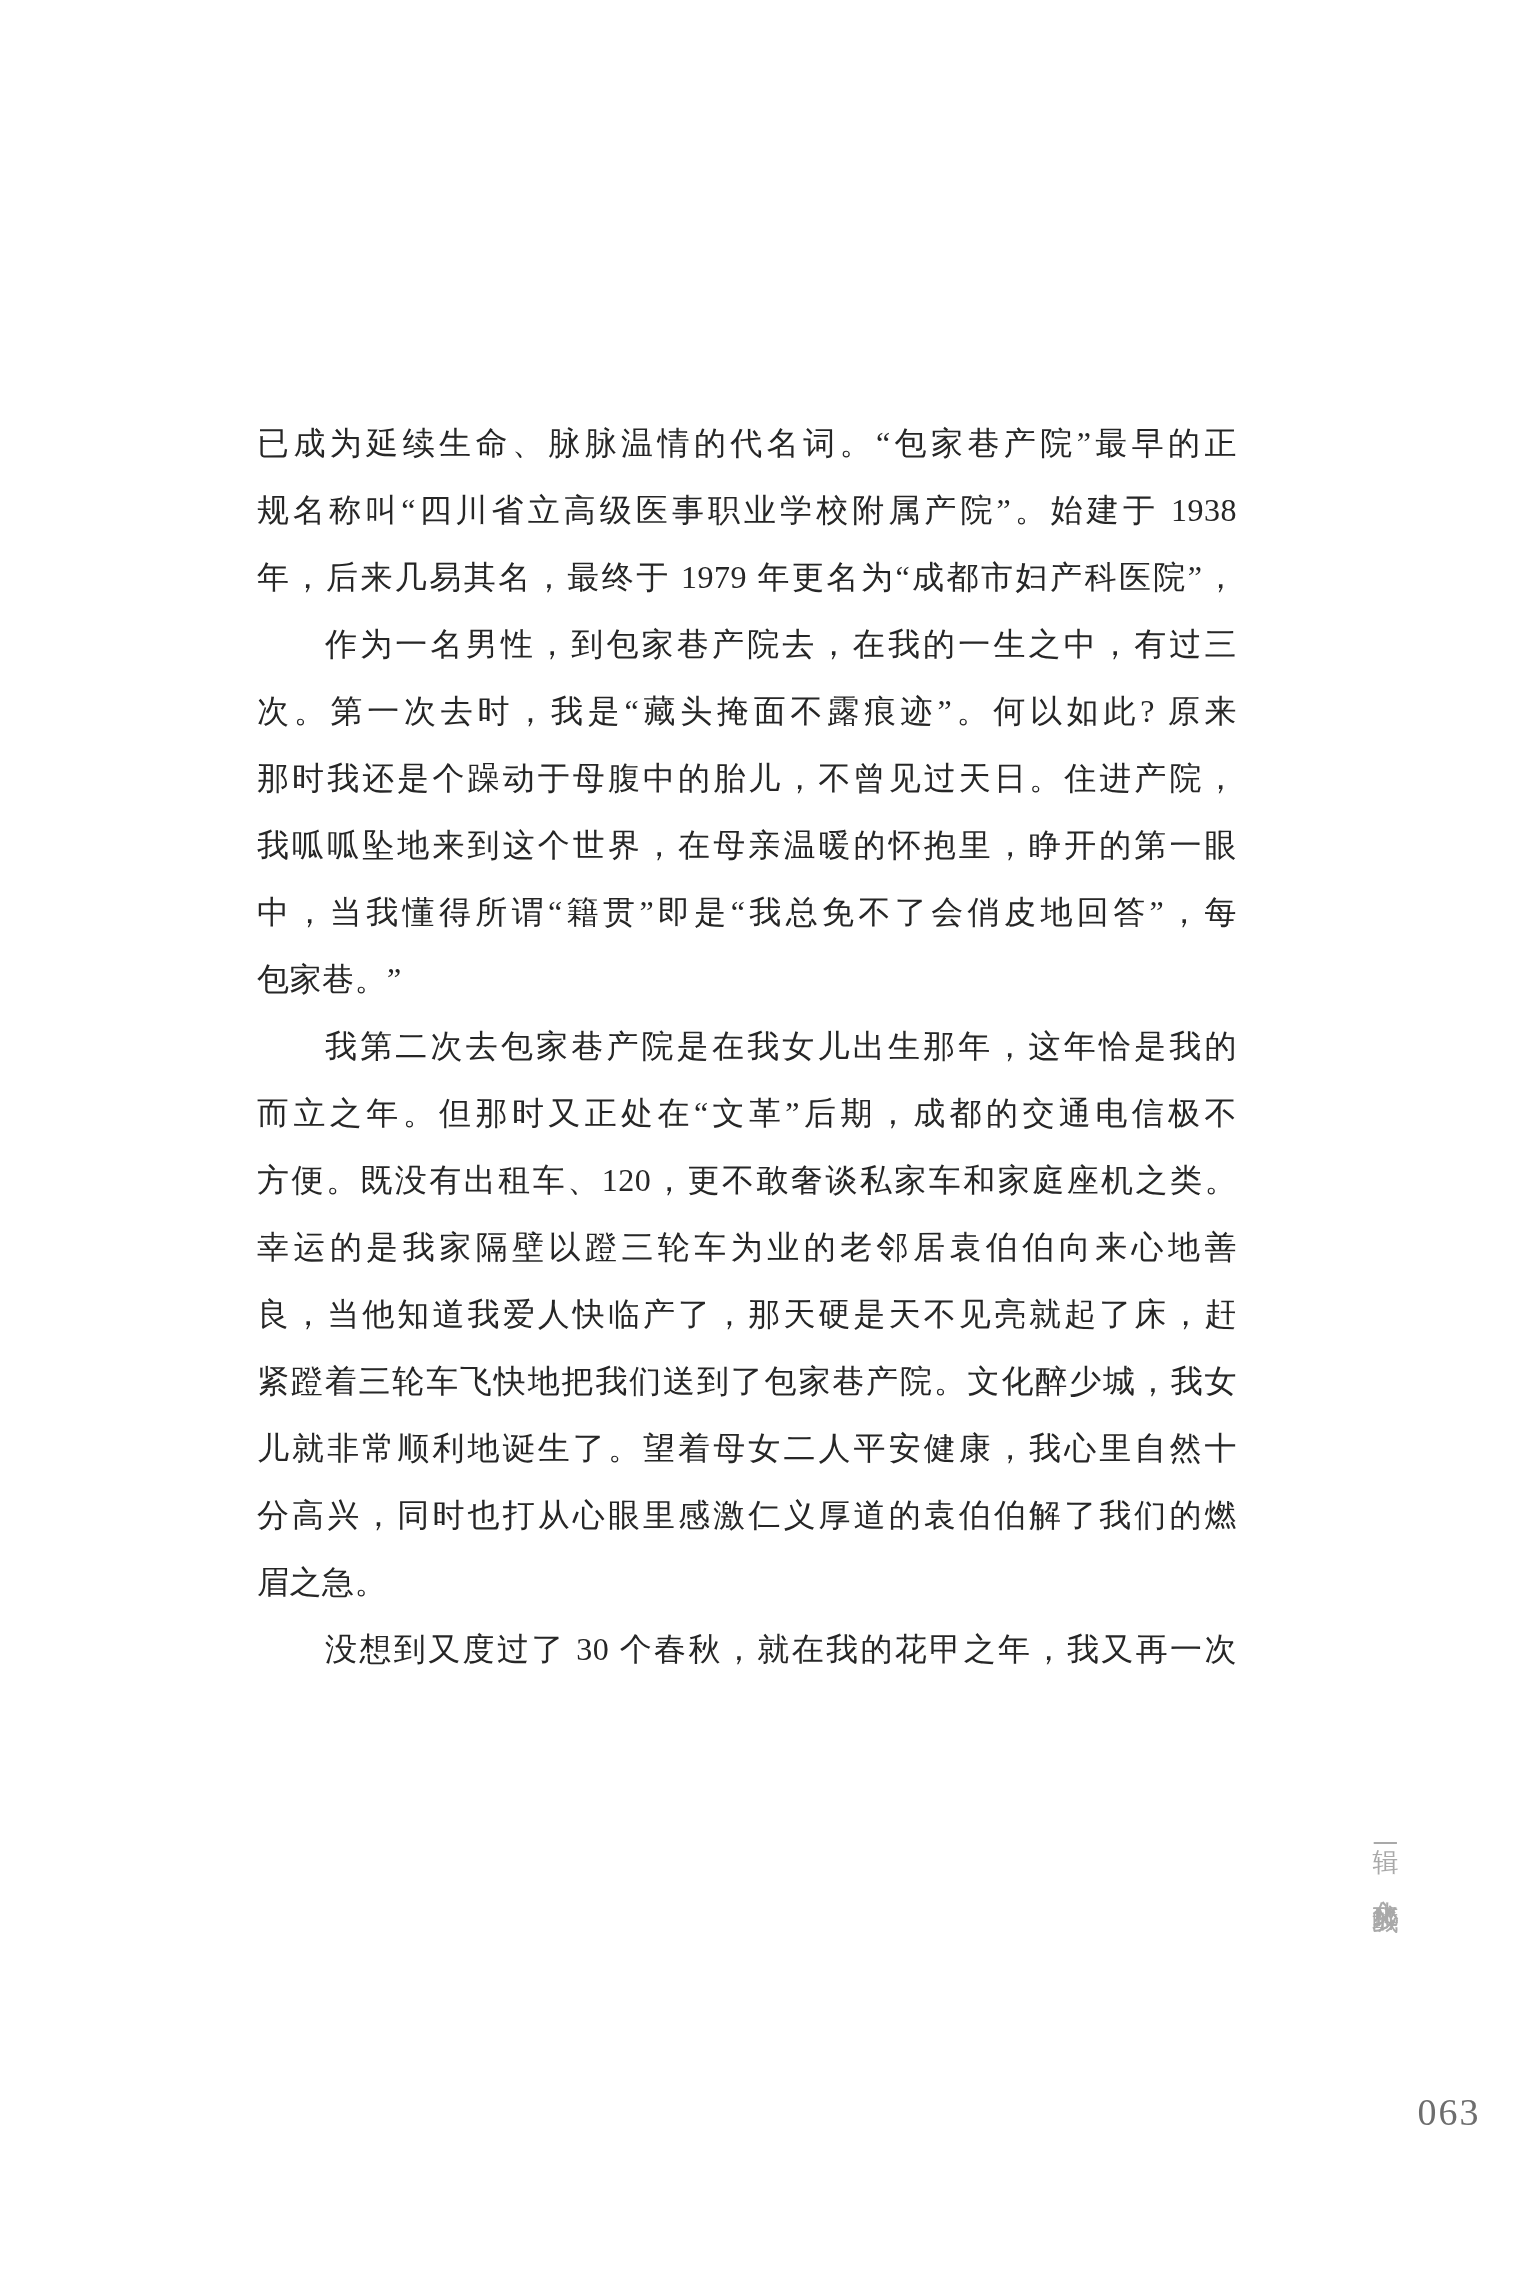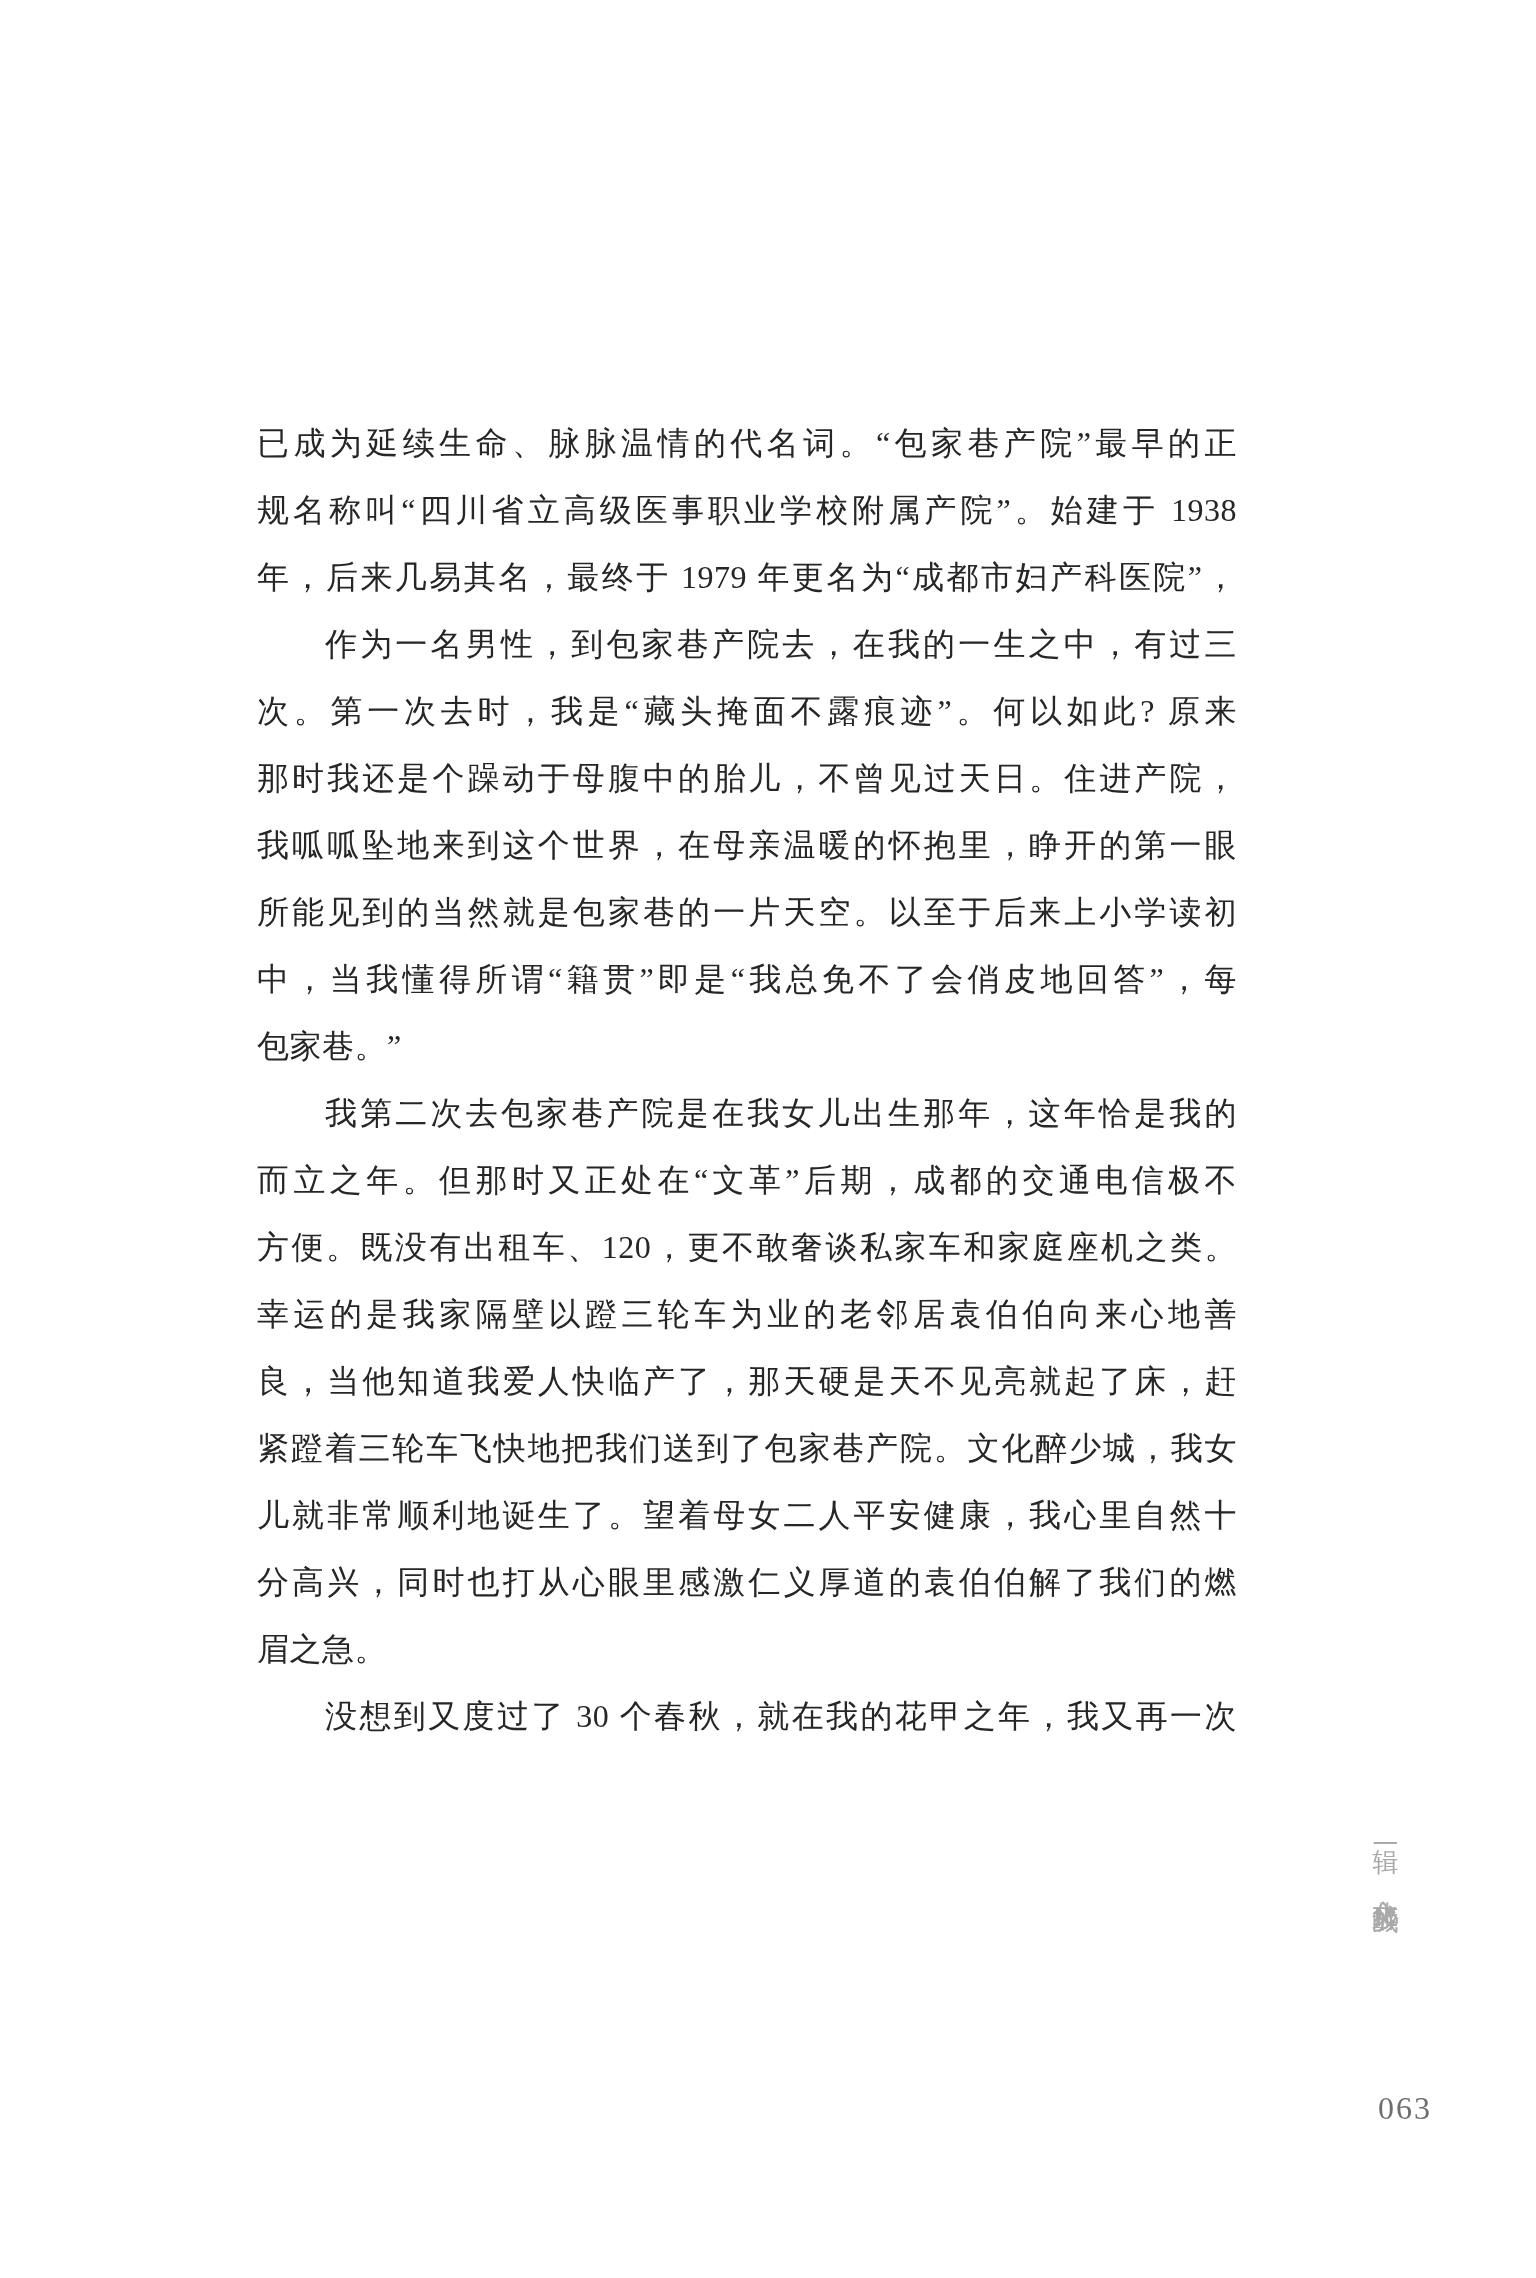--- a/index.html
+++ b/index.html
@@ -49,46 +49,45 @@
     color: #a9a9a9;
     font-size: 26px;
     letter-spacing: 2px;
     line-height: 34px;
   }
   .sidebar-title {
     margin-top: 38px;
   }
   .page-number {
     position: absolute;
-    left: 1352px;
+    left: 1409px;
     top: 2090px;
     width: 80px;
-    text-align: right;
+    text-align: center;
     color: #6e6e6e;
-    font-size: 32px;
+    font-size: 38px;
     letter-spacing: 2px;
   }
 </style>
 </head>
 <body>
 
 <div class="page">
 
   <main class="body-text" id="body-text">
       <div class="para">
         <div class="line">已成为延续生命、脉脉温情的代名词。“包家巷产院”最早的正</div>
         <div class="line">规名称叫“四川省立高级医事职业学校附属产院”。始建于 1938</div>
         <div class="line">年，后来几易其名，最终于 1979 年更名为“成都市妇产科医院”，</div>
       </div>
       <div class="para">
         <div class="line indent">作为一名男性，到包家巷产院去，在我的一生之中，有过三</div>
         <div class="line">次。第一次去时，我是“藏头掩面不露痕迹”。何以如此? 原来</div>
         <div class="line">那时我还是个躁动于母腹中的胎儿，不曾见过天日。住进产院，</div>
         <div class="line">我呱呱坠地来到这个世界，在母亲温暖的怀抱里，睁开的第一眼</div>
-        <div class="line">所能见到的当然就是包家巷的一片天空。以至于后来上小学读初</div>
         <div class="line">中，当我懂得所谓“籍贯”即是“我总免不了会俏皮地回答”，每</div>
         <div class="line last">包家巷。”</div>
       </div>
       <div class="para">
         <div class="line indent">我第二次去包家巷产院是在我女儿出生那年，这年恰是我的</div>
         <div class="line">而立之年。但那时又正处在“文革”后期，成都的交通电信极不</div>
         <div class="line">方便。既没有出租车、120，更不敢奢谈私家车和家庭座机之类。</div>
         <div class="line">幸运的是我家隔壁以蹬三轮车为业的老邻居袁伯伯向来心地善</div>
         <div class="line">良，当他知道我爱人快临产了，那天硬是天不见亮就起了床，赶</div>
         <div class="line">紧蹬着三轮车飞快地把我们送到了包家巷产院。文化醉少城，我女</div>

